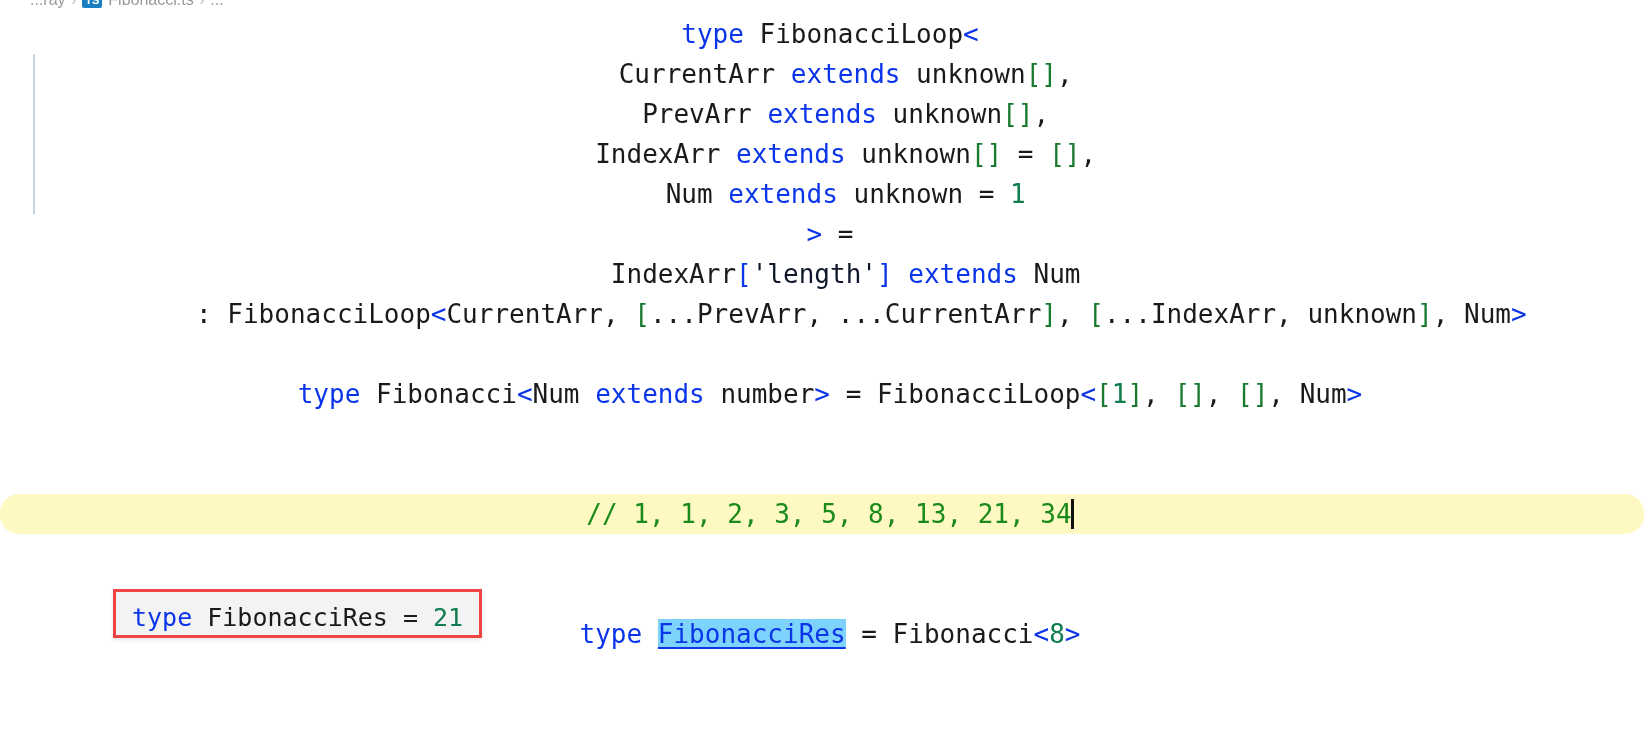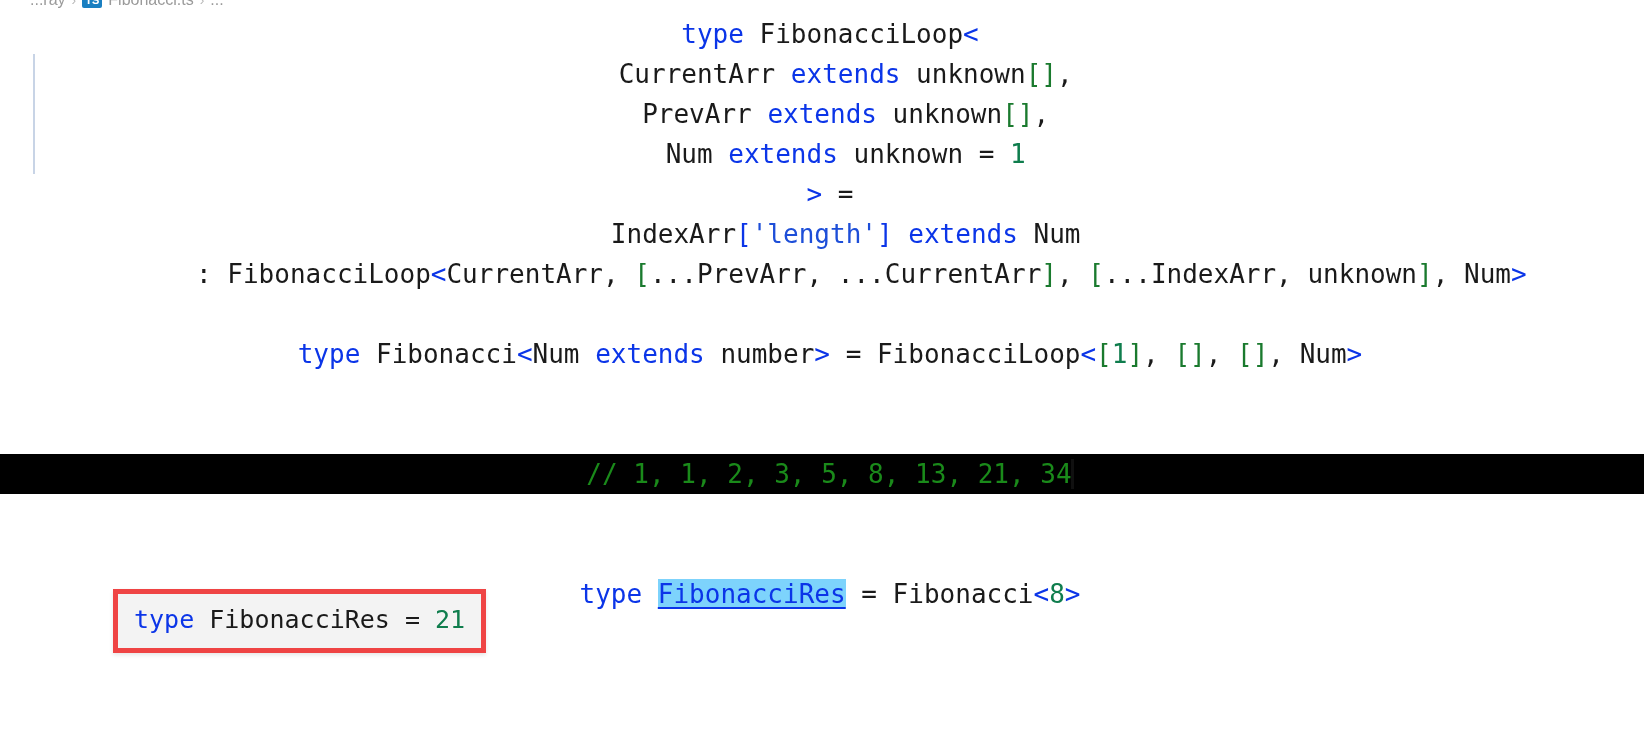--- a/index.html
+++ b/index.html
@@ -62,40 +62,41 @@
     height: 40px;
     line-height: 40px;
     font-size: 26px;
     letter-spacing: 0px;
     white-space: pre;
     color: #1a1a1a;
     padding-left: 16px;
     text-align: center;
   }
   .code-line.highlighted {
-    background: #000000;
+    background: #fef9c3;
+    border-radius: 19px;
   }
   
   .guide::before {
     content: "";
     position: absolute;
     left: 33px;
     top: 0;
     bottom: 0;
     width: 1.5px;
     background: #c8d4e6;
   }
 
   
   .kw      { color: #0b35e8; }   
   .ident   { color: #1a1a1a; }
   .op      { color: #1a1a1a; }
   .brk-g   { color: #1a7a2e; }   
   .brk-b   { color: #0b35e8; }   
-  .str     { color: #1d4ed8; }   
+  .str     { color: #0f172a; }   
   .num     { color: #0f7d4d; }   
   .angle   { color: #0b35e8; }   
   .comment { color: #1a8a1a; }
   .link {
     color: #0b35e8;
     text-decoration: underline;
     text-underline-offset: 4px;
     background: #7dd3fc;
   }
 
@@ -108,22 +109,22 @@
     vertical-align: -6px;
     margin-left: -1px;
   }
 
   
   .hover-tooltip {
     position: absolute;
     left: 113px;
     top: 589px;
     background: #f3f3f3;
-    border: 5px solid #ef4444;
-    padding: 9px 16px 11px 16px;
+    border: 3px solid #ef4444;
+    padding: 9px 16px 0 16px;
     font-size: 25px;
     line-height: 34px;
     white-space: pre;
     box-shadow: 0 2px 4px rgba(0,0,0,0.10);
   }
 </style>
 </head>
 <body>
 
 <div class="breadcrumb-bar">
@@ -132,20 +133,21 @@
   <span class="ts-badge">TS</span>
   <span class="crumb">Fibonacci.ts</span>
   <span class="crumb-sep">›</span>
   <span class="crumb">...</span>
 </div>
 
 <div class="editor" id="editor">
     <div class="code-line"><span class="kw">type</span><span class="op"> </span><span class="ident">FibonacciLoop</span><span class="angle">&lt;</span></div>
     <div class="code-line guide"><span class="ident">  CurrentArr </span><span class="kw">extends</span><span class="ident"> unknown</span><span class="brk-g">[]</span><span class="op">,</span></div>
     <div class="code-line guide"><span class="ident">  PrevArr </span><span class="kw">extends</span><span class="ident"> unknown</span><span class="brk-g">[]</span><span class="op">,</span></div>
+    <div class="code-line guide"><span class="ident">  IndexArr </span><span class="kw">extends</span><span class="ident"> unknown</span><span class="brk-g">[]</span><span class="op"> = </span><span class="brk-g">[]</span><span class="op">,</span></div>
     <div class="code-line guide"><span class="ident">  Num </span><span class="kw">extends</span><span class="ident"> unknown = </span><span class="num">1</span></div>
     <div class="code-line"><span class="angle">&gt;</span><span class="op"> =</span></div>
     <div class="code-line"><span class="ident">  IndexArr</span><span class="brk-b">[</span><span class="str">'length'</span><span class="brk-b">]</span><span class="op"> </span><span class="kw">extends</span><span class="ident"> Num</span></div>
     <div class="code-line"><span class="ident">    : FibonacciLoop</span><span class="angle">&lt;</span><span class="ident">CurrentArr, </span><span class="brk-g">[</span><span class="ident">...PrevArr, ...CurrentArr</span><span class="brk-g">]</span><span class="op">, </span><span class="brk-g">[</span><span class="ident">...IndexArr, unknown</span><span class="brk-g">]</span><span class="ident">, Num</span><span class="angle">&gt;</span></div>
     <div class="code-line"></div>
     <div class="code-line"><span class="kw">type</span><span class="ident"> Fibonacci</span><span class="angle">&lt;</span><span class="ident">Num </span><span class="kw">extends</span><span class="ident"> number</span><span class="angle">&gt;</span><span class="op"> = </span><span class="ident">FibonacciLoop</span><span class="angle">&lt;</span><span class="brk-g">[</span><span class="num">1</span><span class="brk-g">]</span><span class="op">, </span><span class="brk-g">[]</span><span class="op">, </span><span class="brk-g">[]</span><span class="ident">, Num</span><span class="angle">&gt;</span></div>
     <div class="code-line"></div>
     <div class="code-line"></div>
     <div class="code-line highlighted"><span class="comment">// 1, 1, 2, 3, 5, 8, 13, 21, 34</span><span class="caret"></span></div>
     <div class="code-line"></div>

